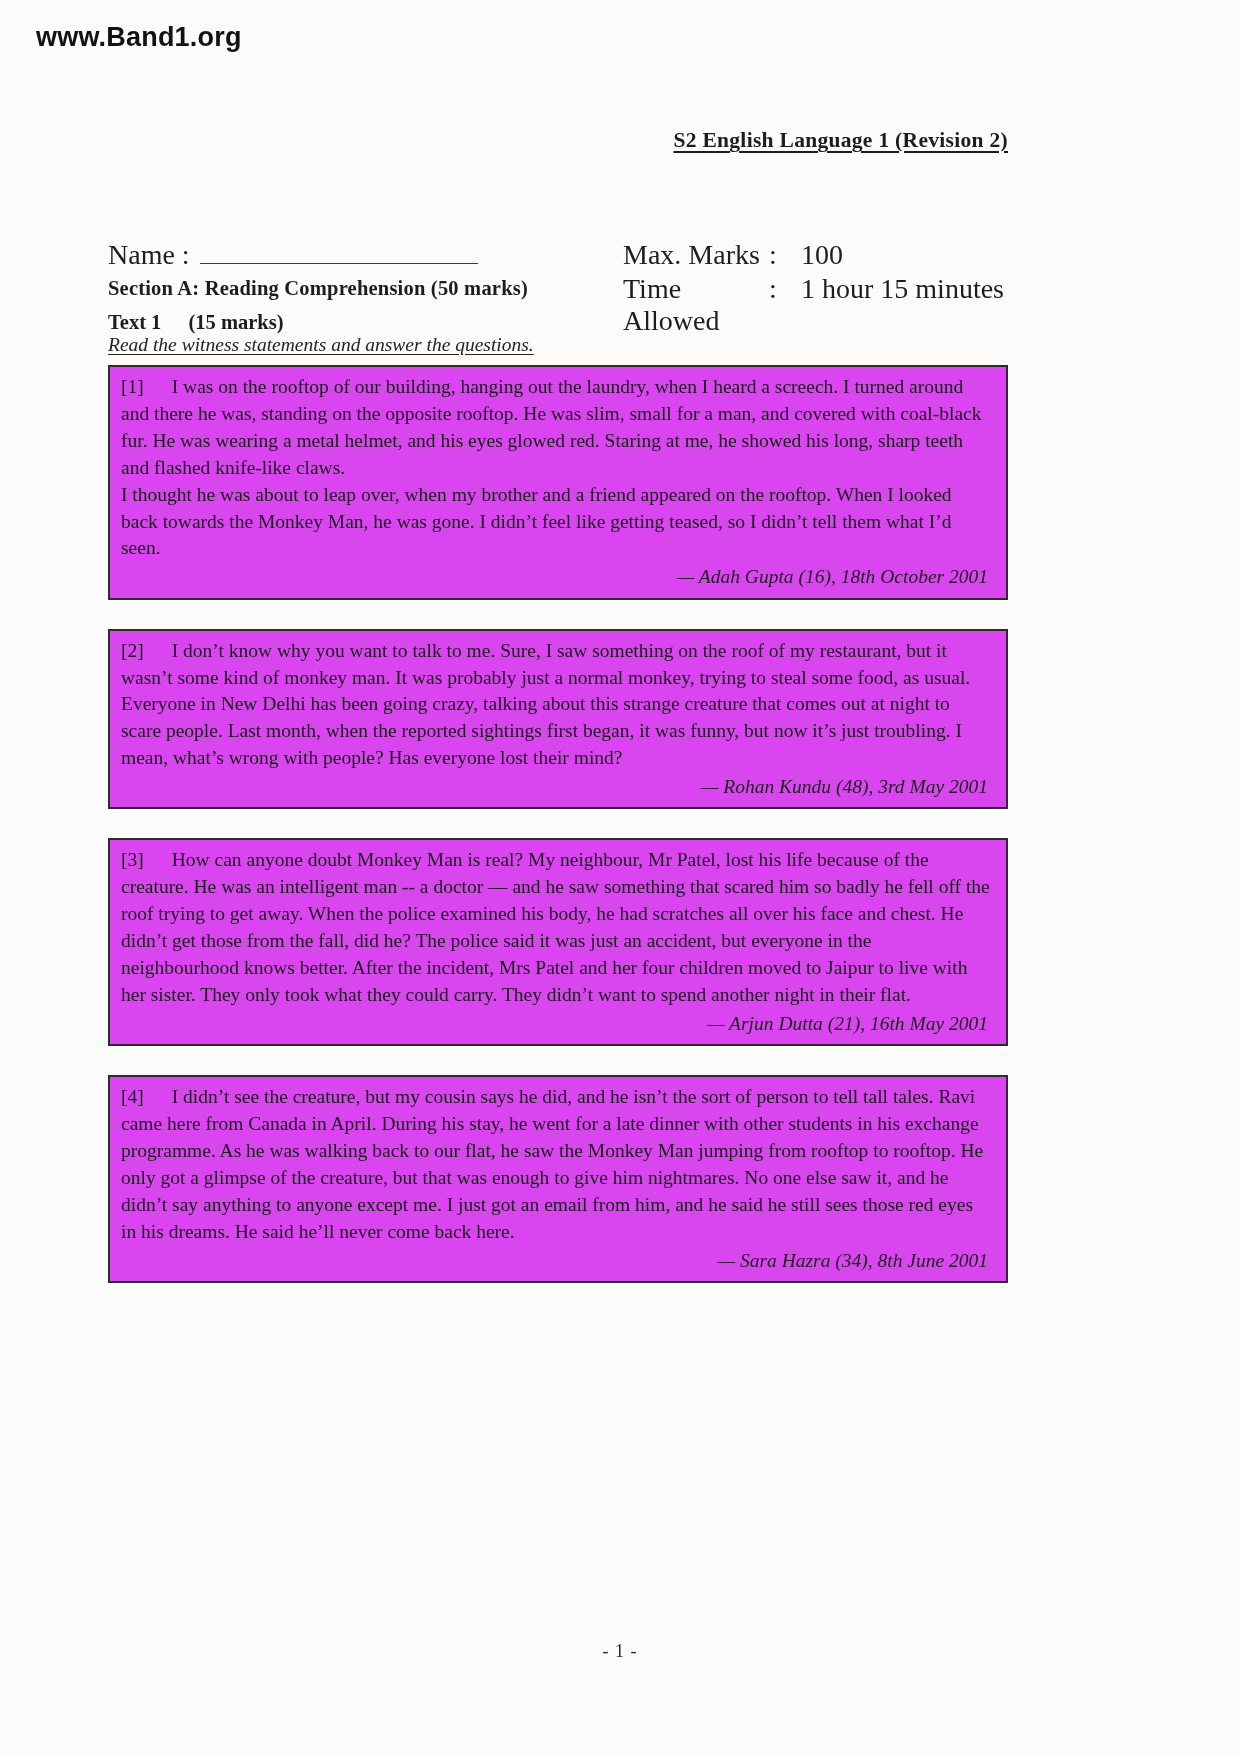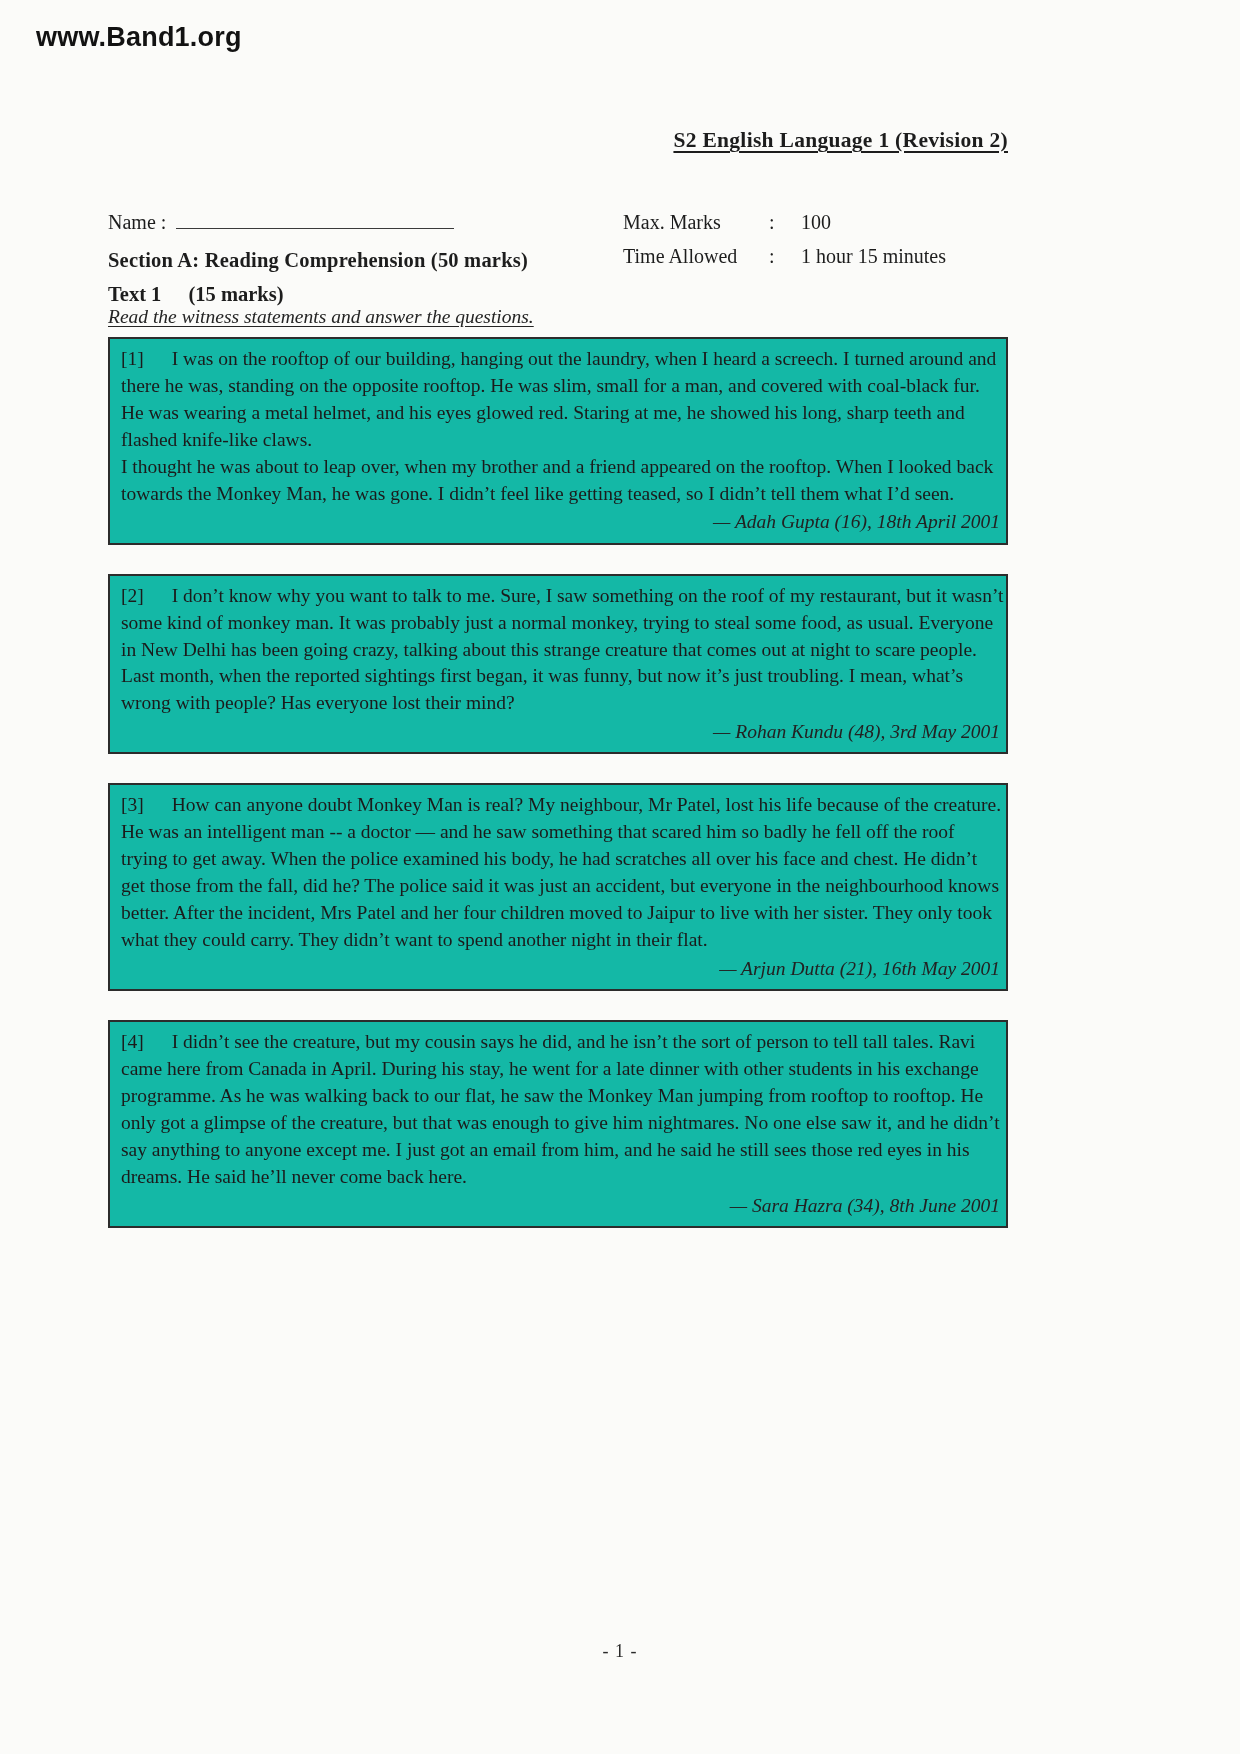--- a/index.html
+++ b/index.html
@@ -31,23 +31,23 @@
   .title {
     margin-top: 128px;
     text-align: right;
     font-size: 21.5px;
     font-weight: bold;
     text-decoration: underline;
     text-underline-offset: 4px;
     letter-spacing: 0.3px;
   }
   .meta {
-    margin-top: 58px;
+    margin-top: 86px;
     position: relative;
-    font-size: 20px;
+    font-size: 28px;
   }
   .meta-row { height: 34px; display: flex; align-items: baseline; }
   .blank {
     display: inline-block;
     border-bottom: 1.5px solid #3a3a3a;
     height: 14px;
   }
   .blank-name  { width: 278px; margin-left: 10px; }
   .blank-class { width: 80px;  margin-left: 10px; margin-right: 12px; }
   .blank-classno { width: 106px; margin-left: 10px; }
@@ -81,23 +81,23 @@
   .instruction {
     font-size: 19.5px;
     font-style: italic;
     text-decoration: underline;
     text-underline-offset: 3px;
     color: #242424;
     margin-bottom: 9px;
   }
   .statement-box {
     border: 2px solid #2c2c2c;
-    padding: 7px 2px 6px 11px;
+    padding: 7px 14px 6px 11px;
     margin-bottom: 29px;
-    background: #14b8a6;
+    background: #d946ef;
   }
   .s-par {
     margin: 0;
     font-size: 19.5px;
     line-height: 1.38;
     color: #1b1b1b;
     text-align: left;
   }
   .s-num { margin-right: 28px; }
   .s-attr {
@@ -158,21 +158,21 @@
   </div>
 
 
   <div class="instruction">Read the witness statements and answer the questions.</div>
 
   <div class="statement-box">
     <p class="s-par">
       <span class="s-num">[1]</span><span>I was on the rooftop of our building, hanging out the laundry, when I heard a screech. I turned around and there he was, standing on the opposite rooftop. He was slim, small for a man, and covered with coal-black fur. He was wearing a metal helmet, and his eyes glowed red. Staring at me, he showed his long, sharp teeth and flashed knife-like claws.</span>
     </p>
     <p class="s-par">I thought he was about to leap over, when my brother and a friend appeared on the rooftop. When I looked back towards the Monkey Man, he was gone. I didn’t feel like getting teased, so I didn’t tell them what I’d seen.</p>
-    <p class="s-attr">— Adah Gupta (16), 18th April 2001</p>
+    <p class="s-attr">— Adah Gupta (16), 18th October 2001</p>
   </div>
 
   <div class="statement-box">
     <p class="s-par">
       <span class="s-num">[2]</span><span>I don’t know why you want to talk to me. Sure, I saw something on the roof of my restaurant, but it wasn’t some kind of monkey man. It was probably just a normal monkey, trying to steal some food, as usual. Everyone in New Delhi has been going crazy, talking about this strange creature that comes out at night to scare people. Last month, when the reported sightings first began, it was funny, but now it’s just troubling. I mean, what’s wrong with people? Has everyone lost their mind?</span>
     </p>
     <p class="s-attr">— Rohan Kundu (48), 3rd May 2001</p>
   </div>
 
   <div class="statement-box">

